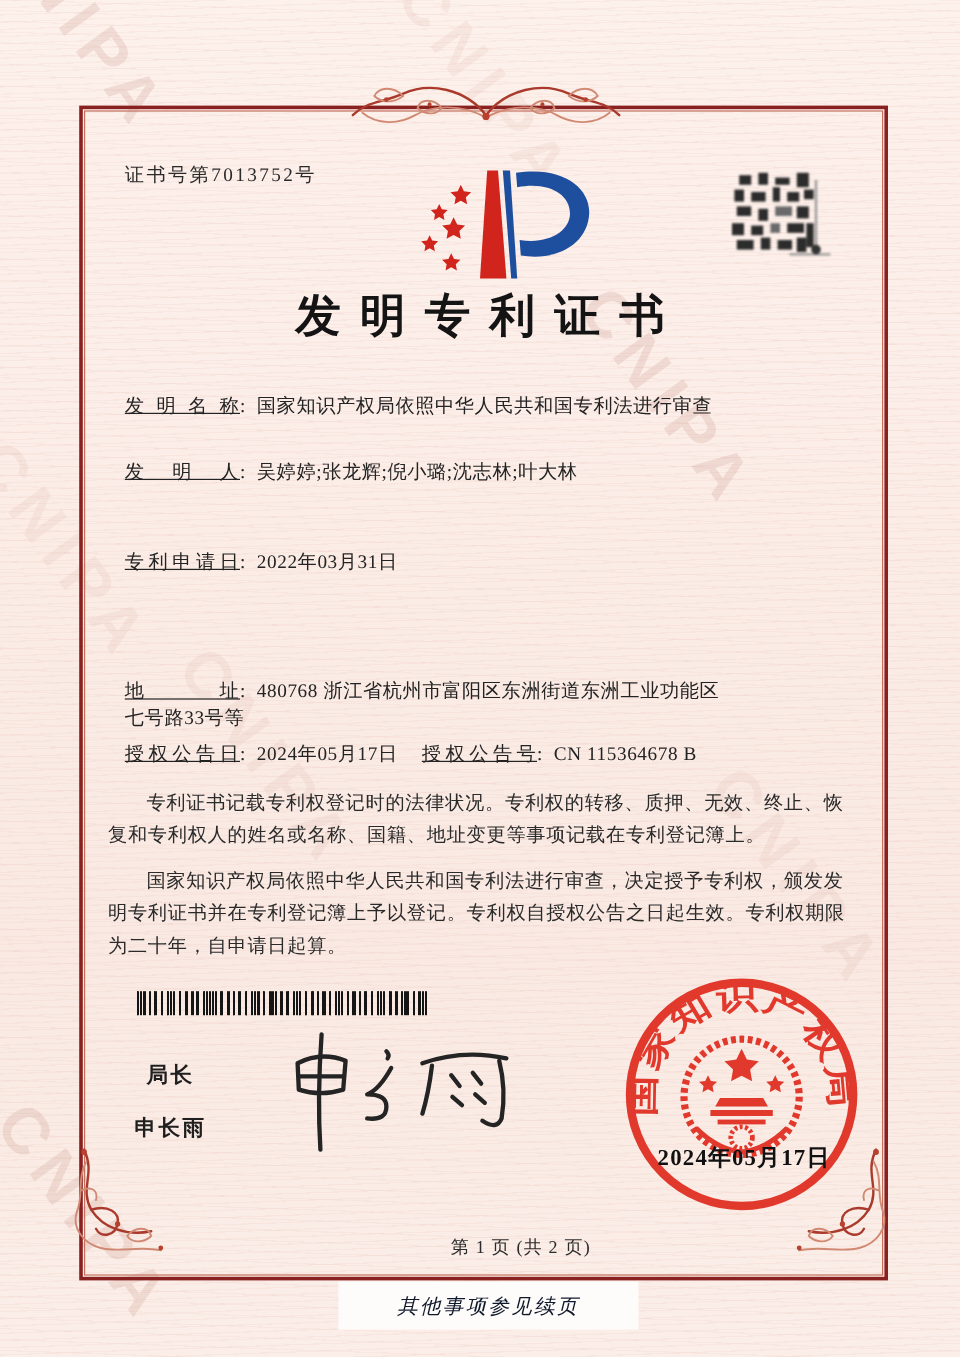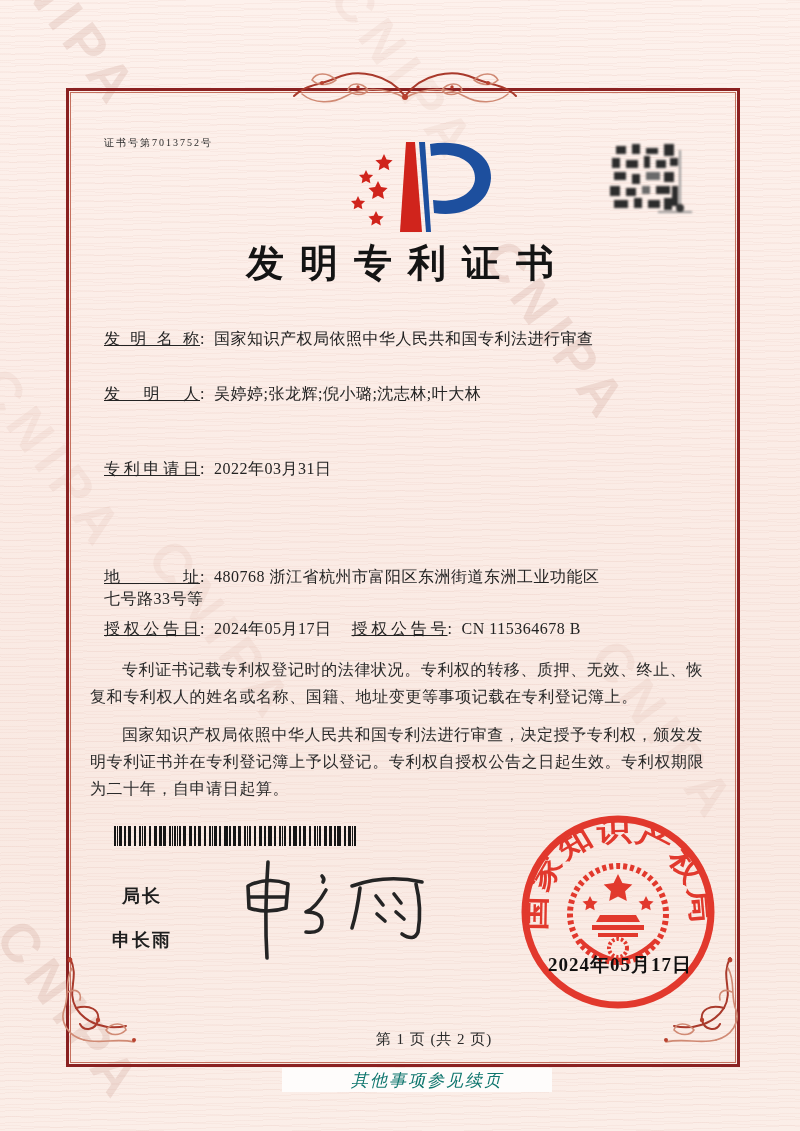--- a/index.html
+++ b/index.html
@@ -25,21 +25,21 @@
   .wm7{left:300px;top:40px;}
   
   .frame{position:absolute;left:66px;top:88px;width:668px;height:973px;
          border:3px solid #8a2121;}
   .frame-inner{position:absolute;inset:1px;border:1px solid #c4705e;}
   .ornament-top{position:absolute;left:288px;top:56px;width:234px;height:62px;}
   .ornament-corner{position:absolute;width:110px;height:110px;}
   .ornament-bl{left:56px;top:952px;}
   .ornament-br{left:634px;top:952px;transform:scaleX(-1);}
   
-  .cert-no{position:absolute;left:104px;top:136px;font-size:10px;letter-spacing:2px;color:#2a2a2a;}
+  .cert-no{position:absolute;left:104px;top:136px;font-size:16px;letter-spacing:2px;color:#2a2a2a;}
   .logo{position:absolute;left:318px;top:134px;width:190px;height:104px;}
   .qr{position:absolute;left:606px;top:142px;width:92px;height:78px;}
   .qr svg{filter:blur(1.1px);}
   .title{position:absolute;left:0;top:238px;width:800px;text-align:center;
          font-size:38px;font-weight:bold;letter-spacing:16px;text-indent:16px;color:#141414;}
   
   .frow{position:absolute;left:104px;width:620px;font-size:16px;line-height:22px;}
   .r0{top:328px;} .r1{top:383px;} .r2{top:429px;} .r3{top:458px;} .r4{top:521px;}
   .r5{top:566px;} .r6{top:618px;}
   .flabel{display:inline-block;width:96px;text-align:justify;text-align-last:justify;
@@ -63,23 +63,23 @@
           font-size:18px;font-weight:bold;color:#1f1f1f;text-align:center;}
   .signer .line{margin-bottom:20px;letter-spacing:2px;}
   .signature{position:absolute;left:236px;top:856px;width:200px;height:110px;}
   
   .seal{position:absolute;left:518px;top:812px;width:200px;height:200px;}
   .seal-date{position:absolute;left:540px;top:952px;width:160px;text-align:center;
              font-size:19px;font-weight:bold;color:#111;letter-spacing:1px;}
   
   .page-indicator{position:absolute;left:0;top:1030px;width:780px;text-align:center;
                   font-size:15px;color:#2a2a2a;letter-spacing:1px;margin-left:44px;}
-  .continuation{position:absolute;left:282px;top:1068px;width:250px;height:24px;
+  .continuation{position:absolute;left:282px;top:1068px;width:250px;height:40px;
                 background:#fefcfb;display:flex;align-items:center;justify-content:center;
-                font-size:17px;letter-spacing:2px;color:#0f766e;font-style:italic;padding-left:20px;}
+                font-size:17px;letter-spacing:2px;color:#0f172a;font-style:italic;}
 </style>
 </head>
 <body>
 
 <div class="page">
 
   <span class="wm wm1">CNIPA</span>
   <span class="wm wm2">CNIPA</span>
   <span class="wm wm3 light">CNIPA</span>
   <span class="wm wm4 light">CNIPA</span>

